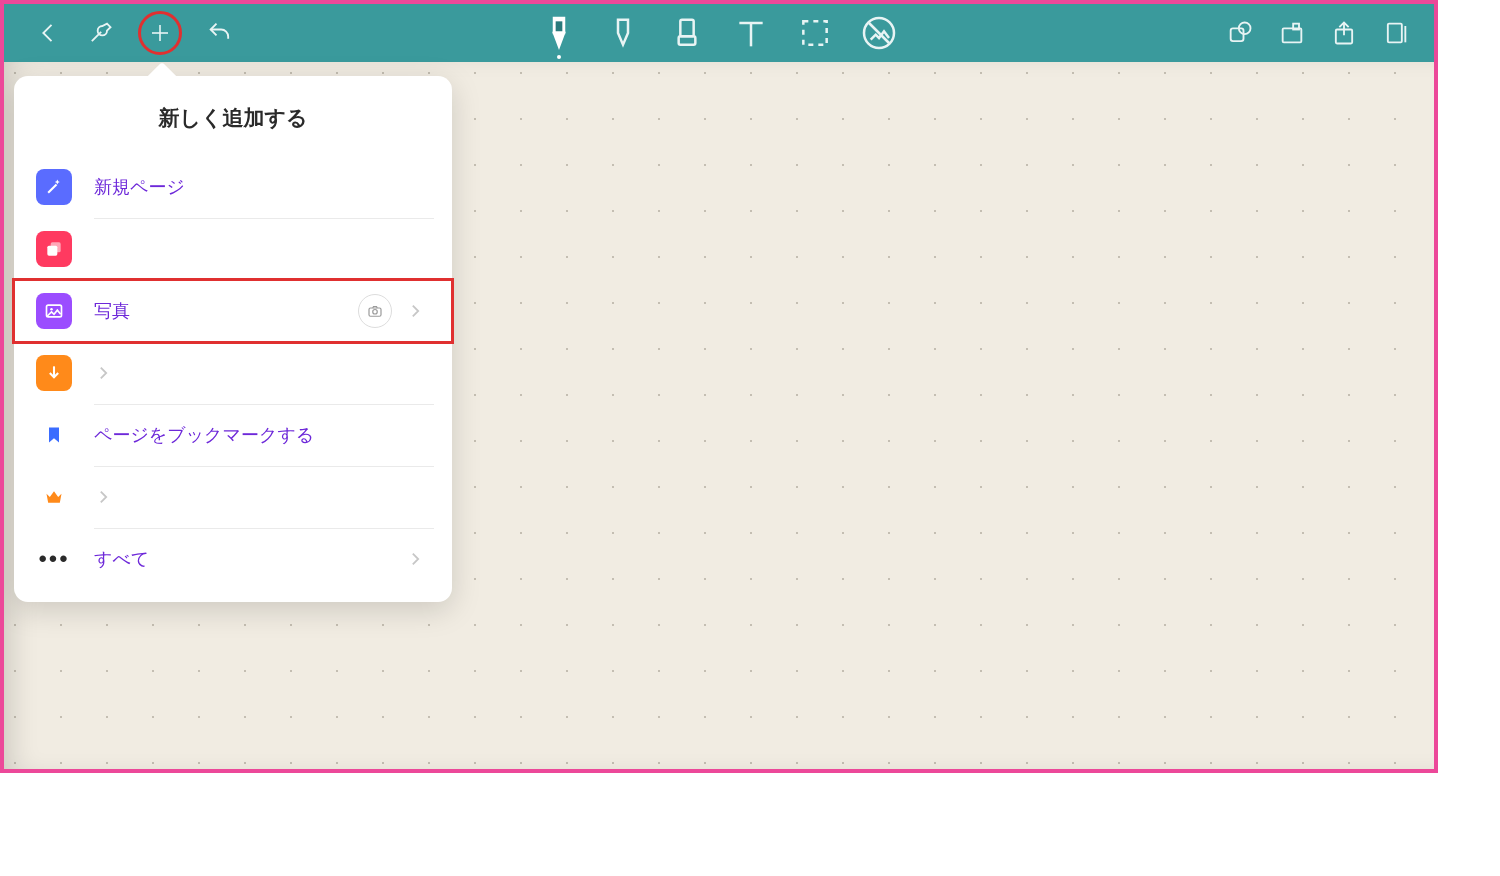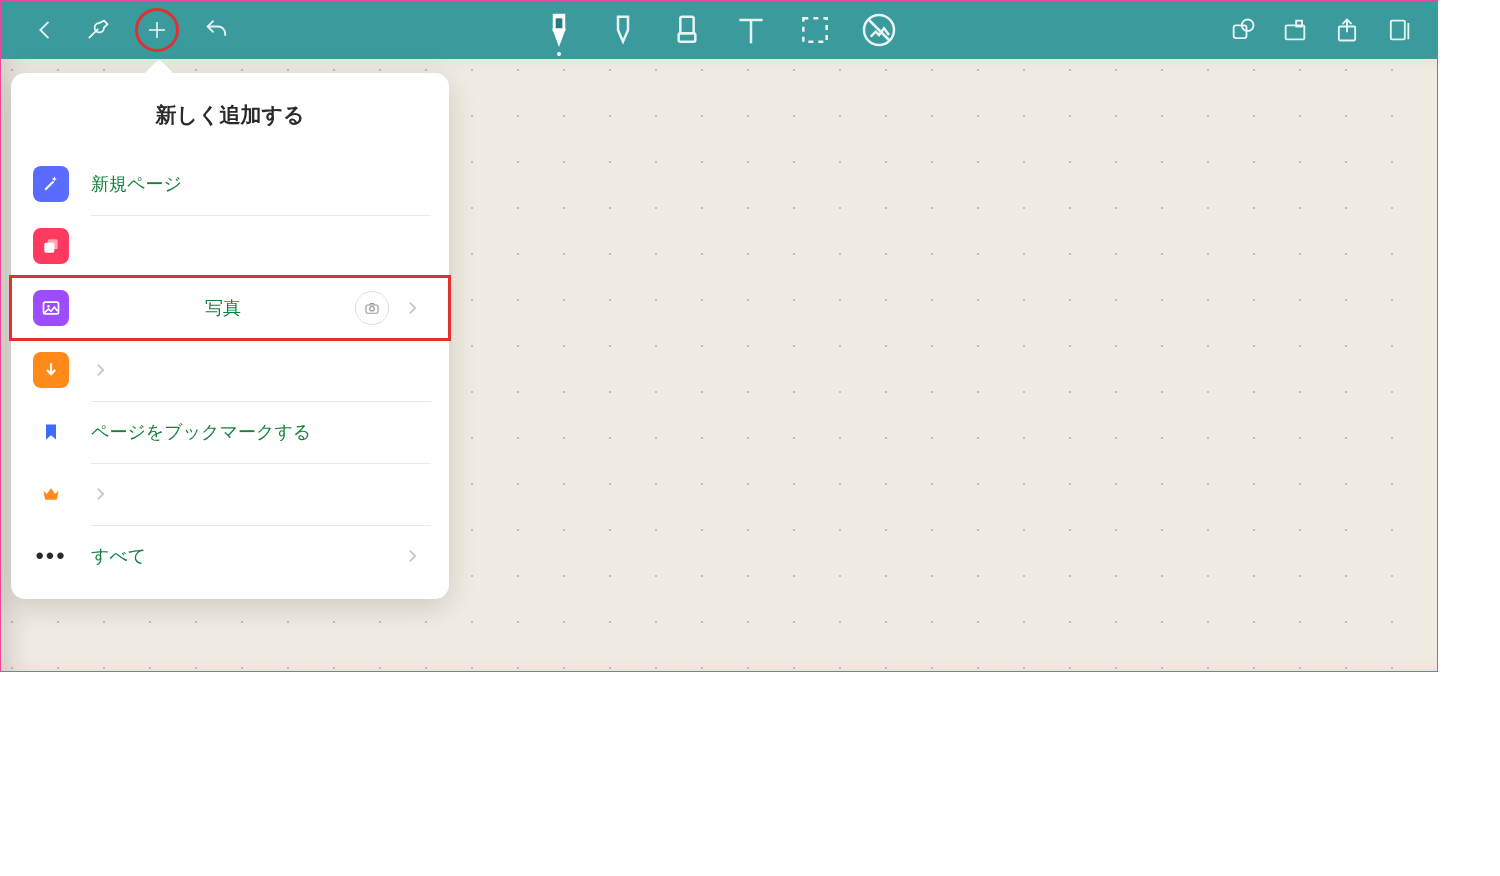--- a/index.html
+++ b/index.html
@@ -6,23 +6,23 @@
 body {
   width: 1500px;
   height: 876px;
   font-family: -apple-system, "Hiragino Sans", sans-serif;
   background: #ffffff;
   overflow: hidden;
   position: relative;
 }
 .app-frame {
   width: 1438px;
-  height: 672px;
+  height: 773px;
   margin: 0;
-  border: 1px solid #ec4899;
+  border: 4px solid #ec4899;
   position: relative;
   overflow: hidden;
   background: #ffffff;
 }
 .toolbar {
   height: 58px;
   background: #3a9a9c;
   display: flex;
   align-items: center;
   position: relative;
@@ -151,38 +151,37 @@
   right: 0;
   height: 1px;
   background: #eaeaea;
 }
 .menu-item.highlighted {
   outline: 3px solid #e03030;
   outline-offset: -1px;
   margin: 0 -18px;
   padding: 0 28px 0 22px;
   background: #ffffff;
-  text-align: center;
 }
 .menu-item.highlighted::before { display:none; }
 .menu-item.highlighted + .menu-item::before { display:none; }
 .mi-icon {
   width: 36px;
   height: 36px;
   border-radius: 8px;
   display: flex;
   align-items: center;
   justify-content: center;
   margin-right: 22px;
   flex-shrink: 0;
 }
 .mi-icon svg { width: 20px; height: 20px; }
 .mi-label {
   font-size: 18px;
-  color: #15803d;
+  color: #6d28d9;
   flex: 1;
   font-weight: 500;
 }
 .mi-badge {
   width: 34px; height: 34px;
   border: 1px solid #dddddd;
   border-radius: 50%;
   display: flex;
   align-items: center;
   justify-content: center;

